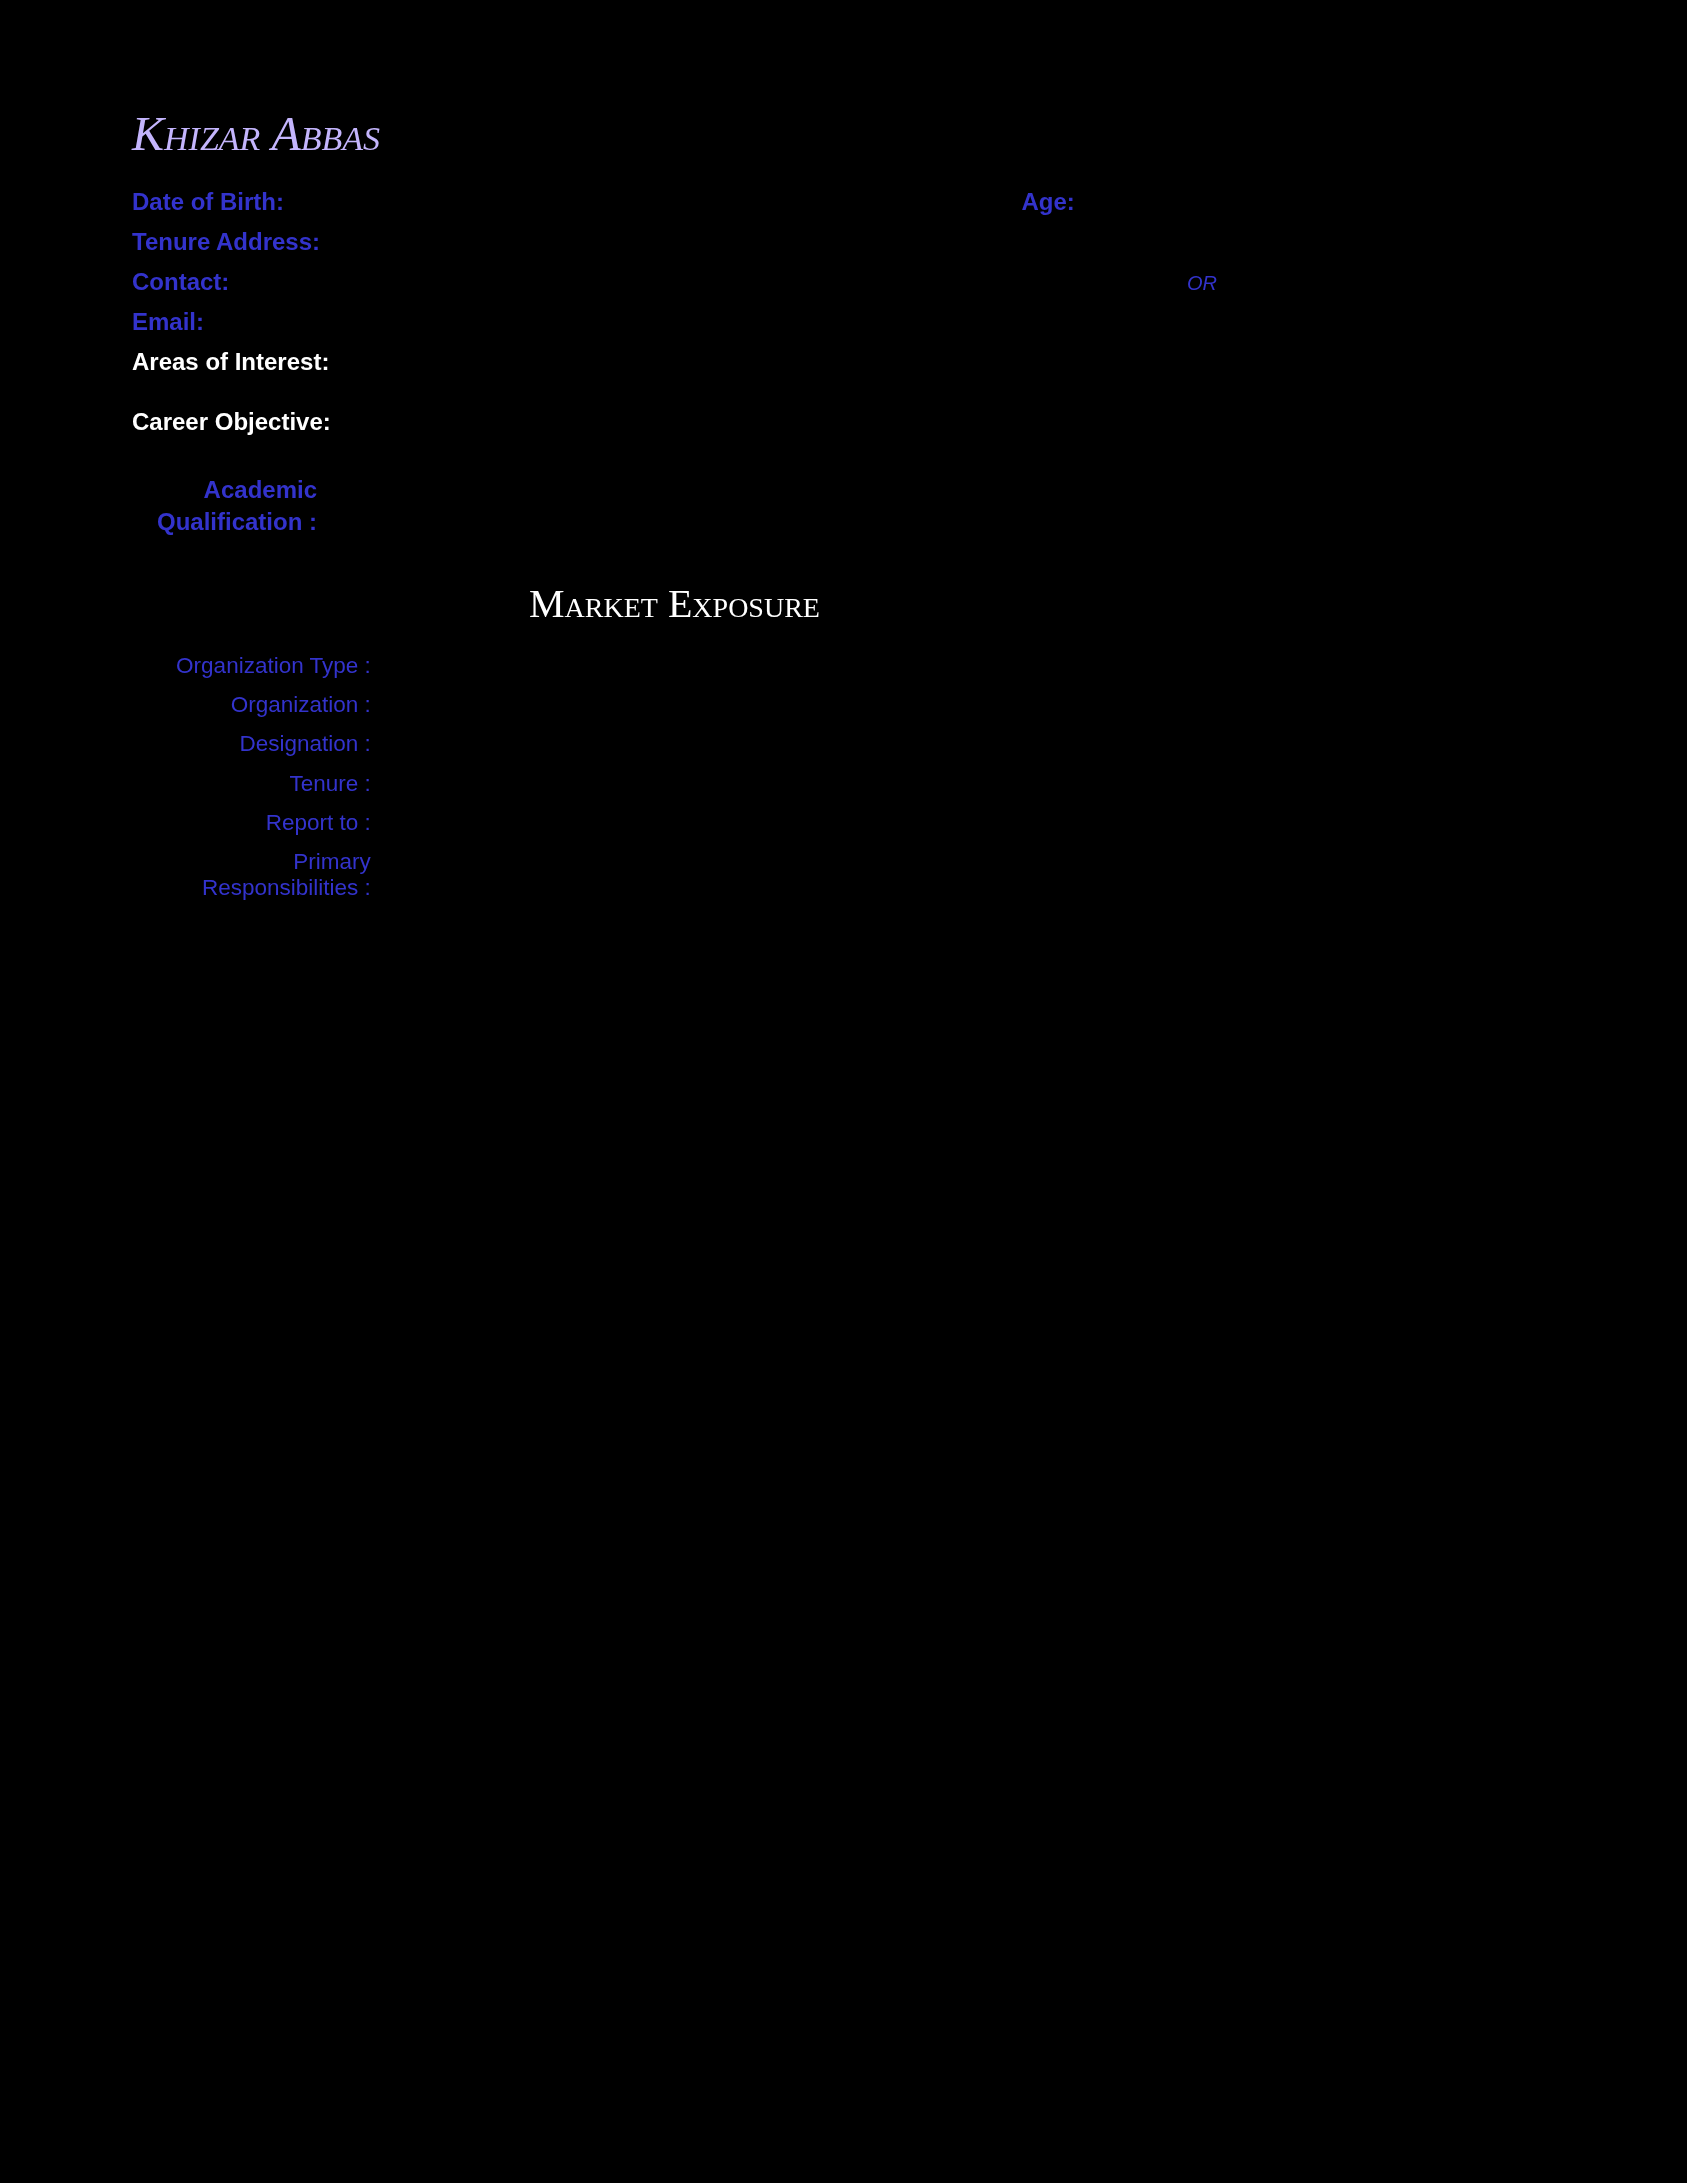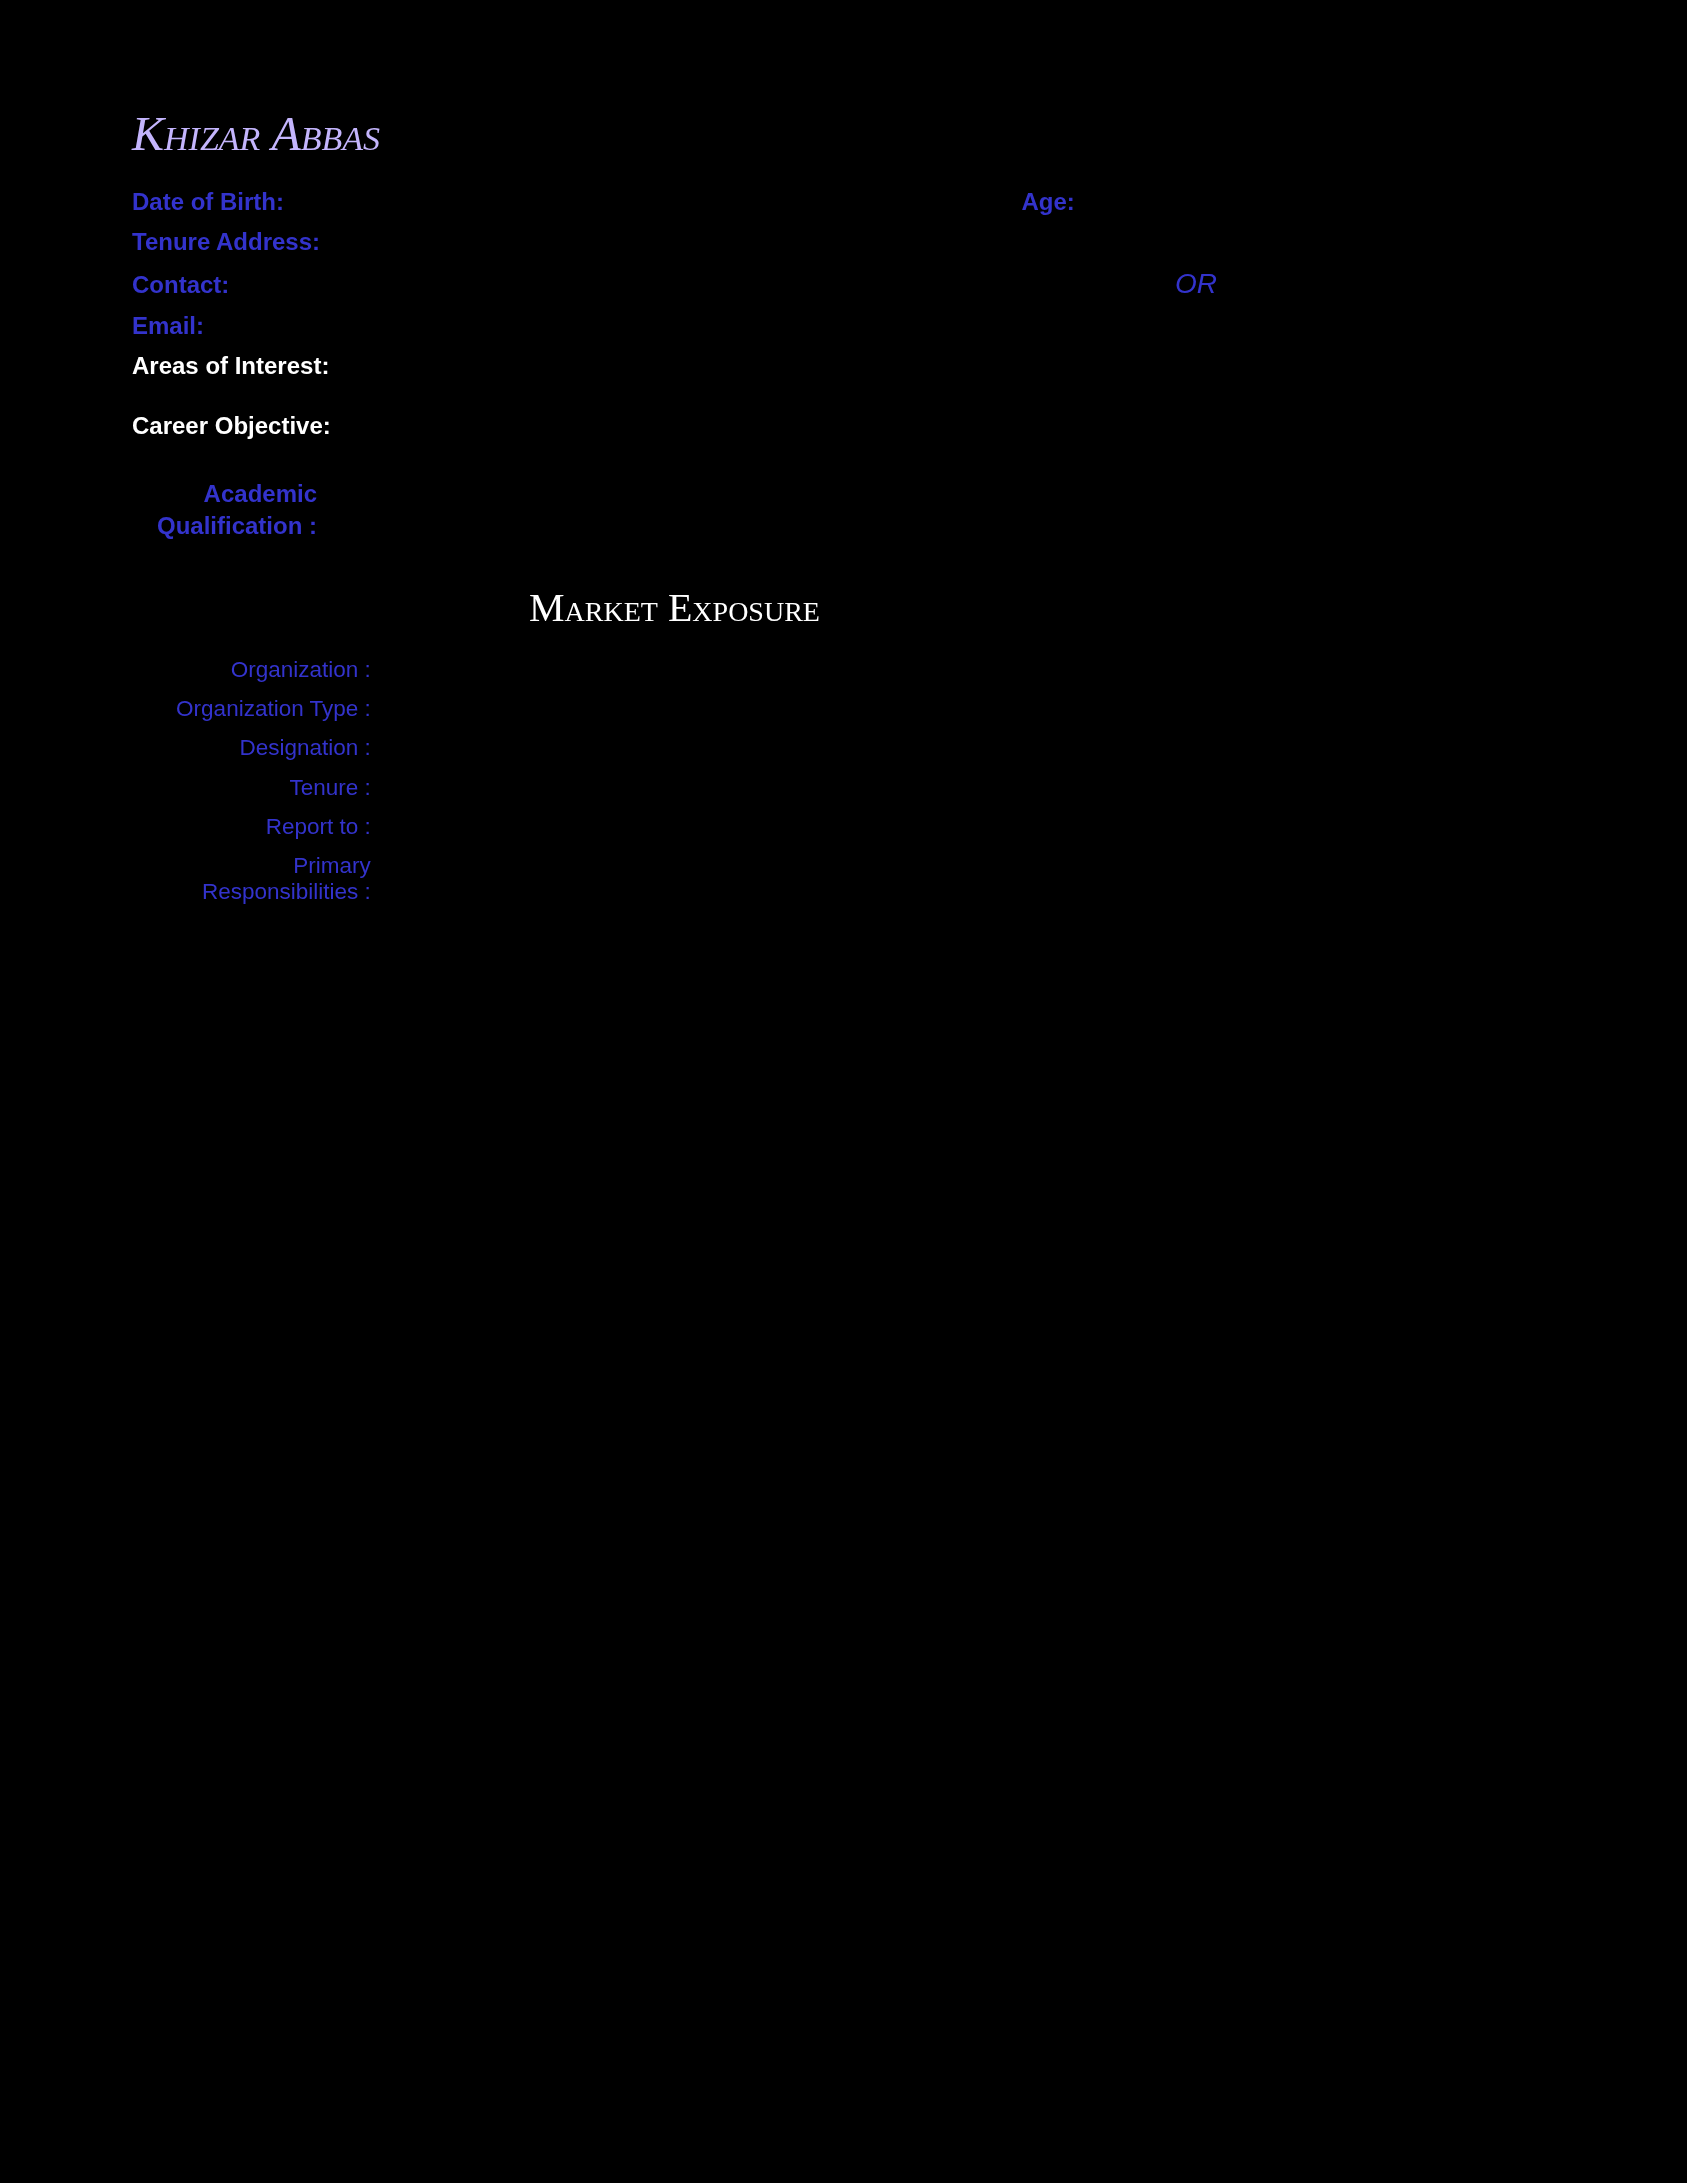--- a/index.html
+++ b/index.html
@@ -47,21 +47,21 @@
 
     .value-area {
       color: #ffffff;
       font-size: 24px;
       flex: 1;
     }
 
     .or-text {
       color: #3333cc;
       font-style: italic;
-      font-size: 28px;
+      font-size: 20px;
       margin-left: 40px;
     }
 
     .section-heading {
       color: #3333cc;
       font-weight: bold;
       font-size: 24px;
       margin-bottom: 4px;
       text-align: right;
     }
@@ -154,26 +154,26 @@
       <span class="section-heading">Qualification :</span>
     </div>
     <span class="value-area" style="margin-left:10.6px;"></span>
   </div>
 
   <div class="market-exposure-title">Market Exposure</div>
 
   <div class="market-table">
 
     <div class="market-row">
+      <span class="market-label">Organization Type :</span>
+      <span class="market-value"></span>
+    </div>
+
+    <div class="market-row">
       <span class="market-label">Organization :</span>
-      <span class="market-value"></span>
-    </div>
-
-    <div class="market-row">
-      <span class="market-label">Organization Type :</span>
       <span class="market-value"></span>
     </div>
 
     <div class="market-row">
       <span class="market-label">Designation :</span>
       <span class="market-value"></span>
     </div>
 
     <div class="market-row">
       <span class="market-label">Tenure :</span>

